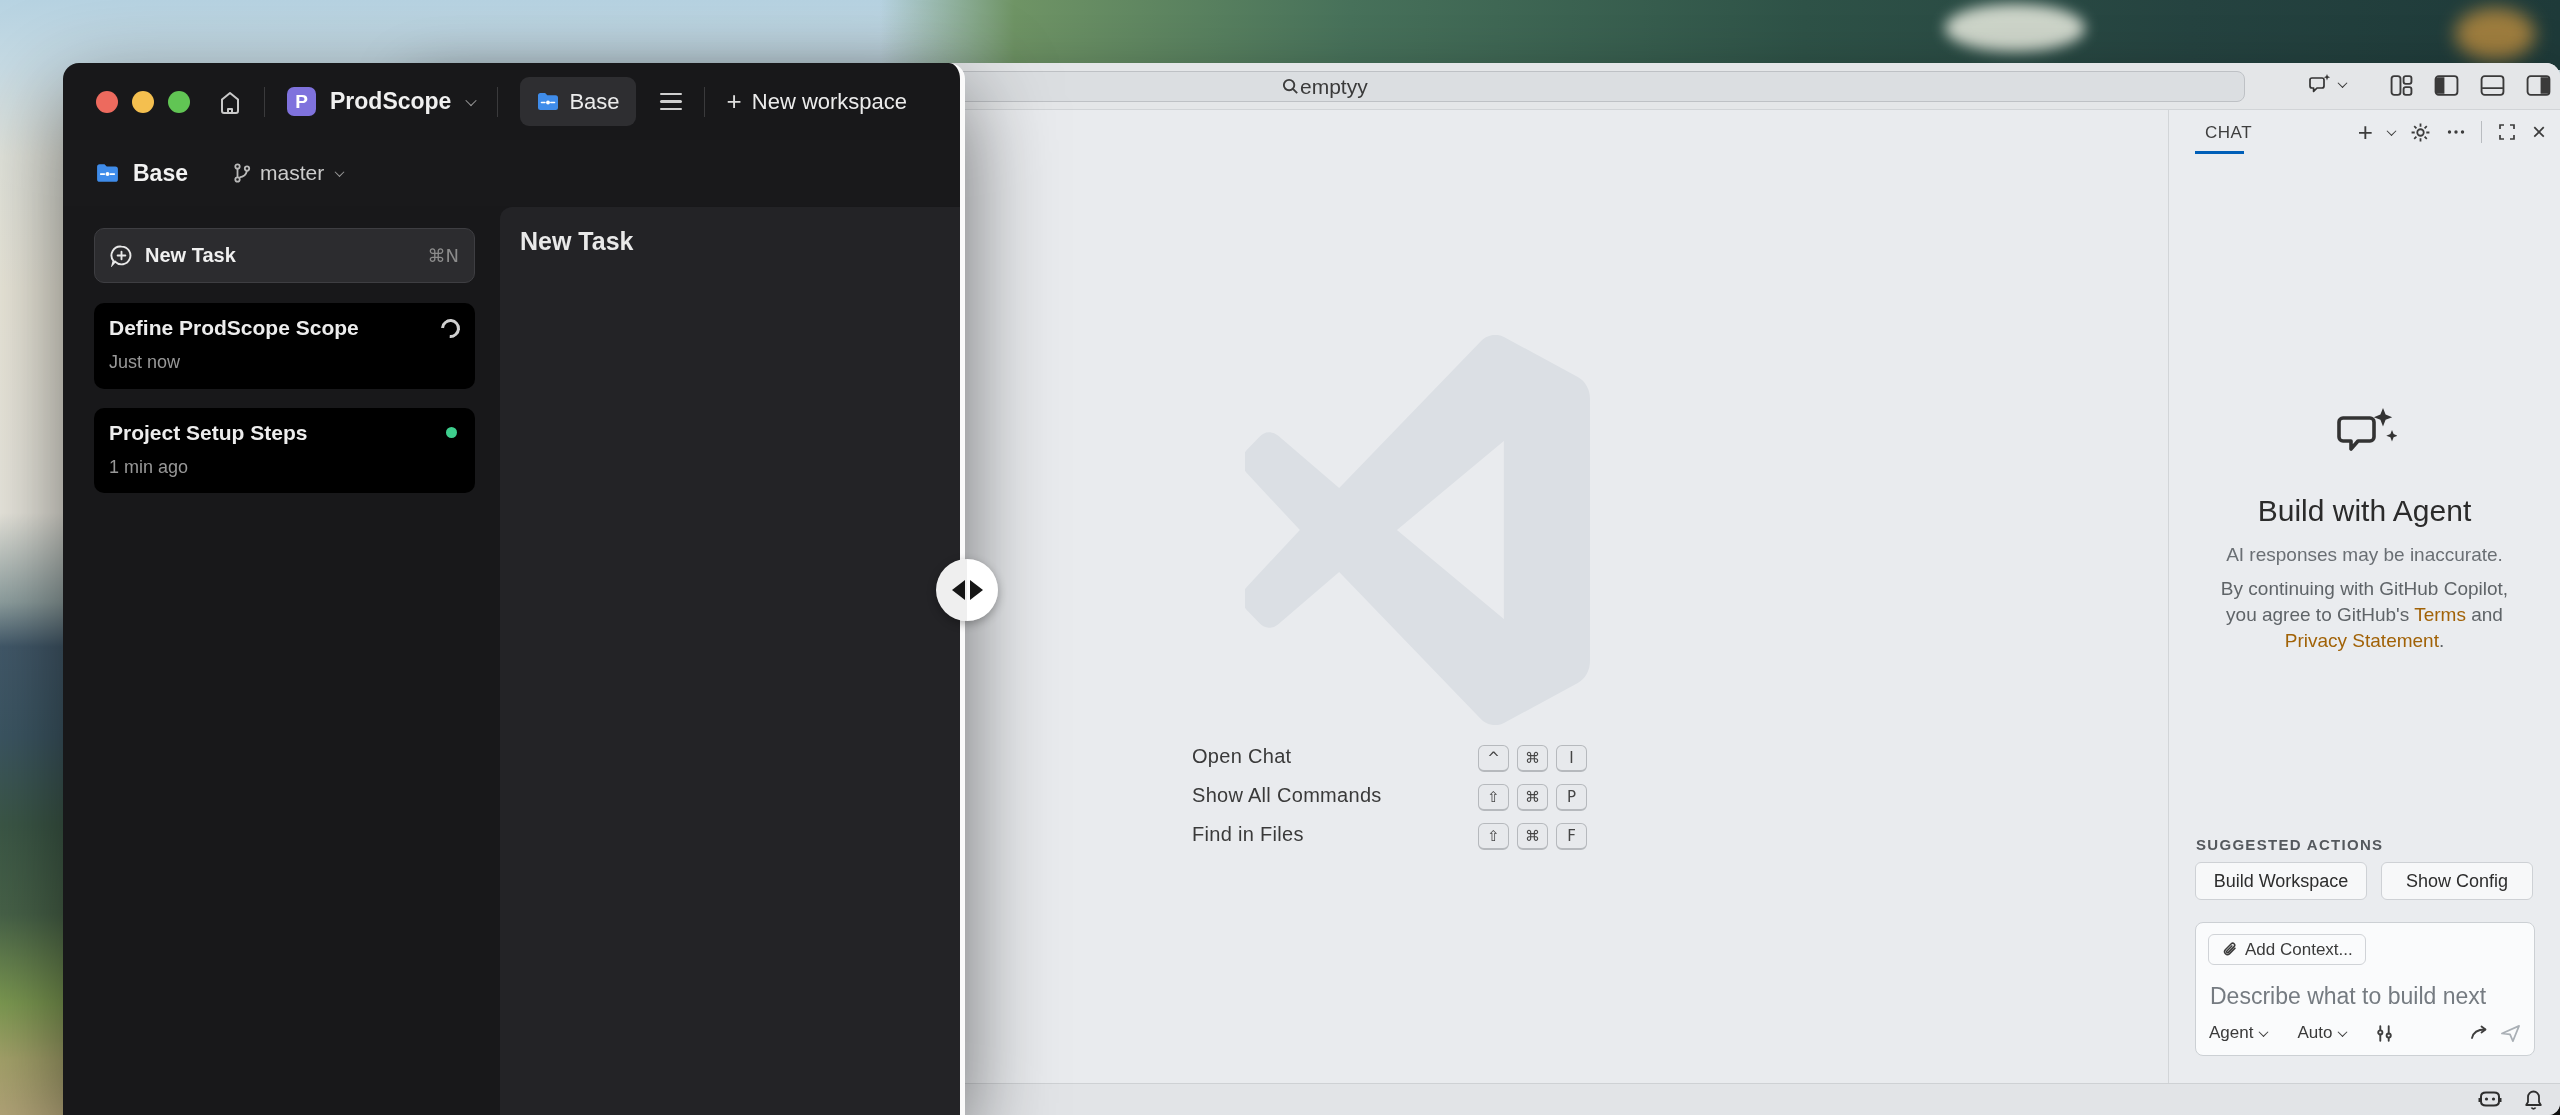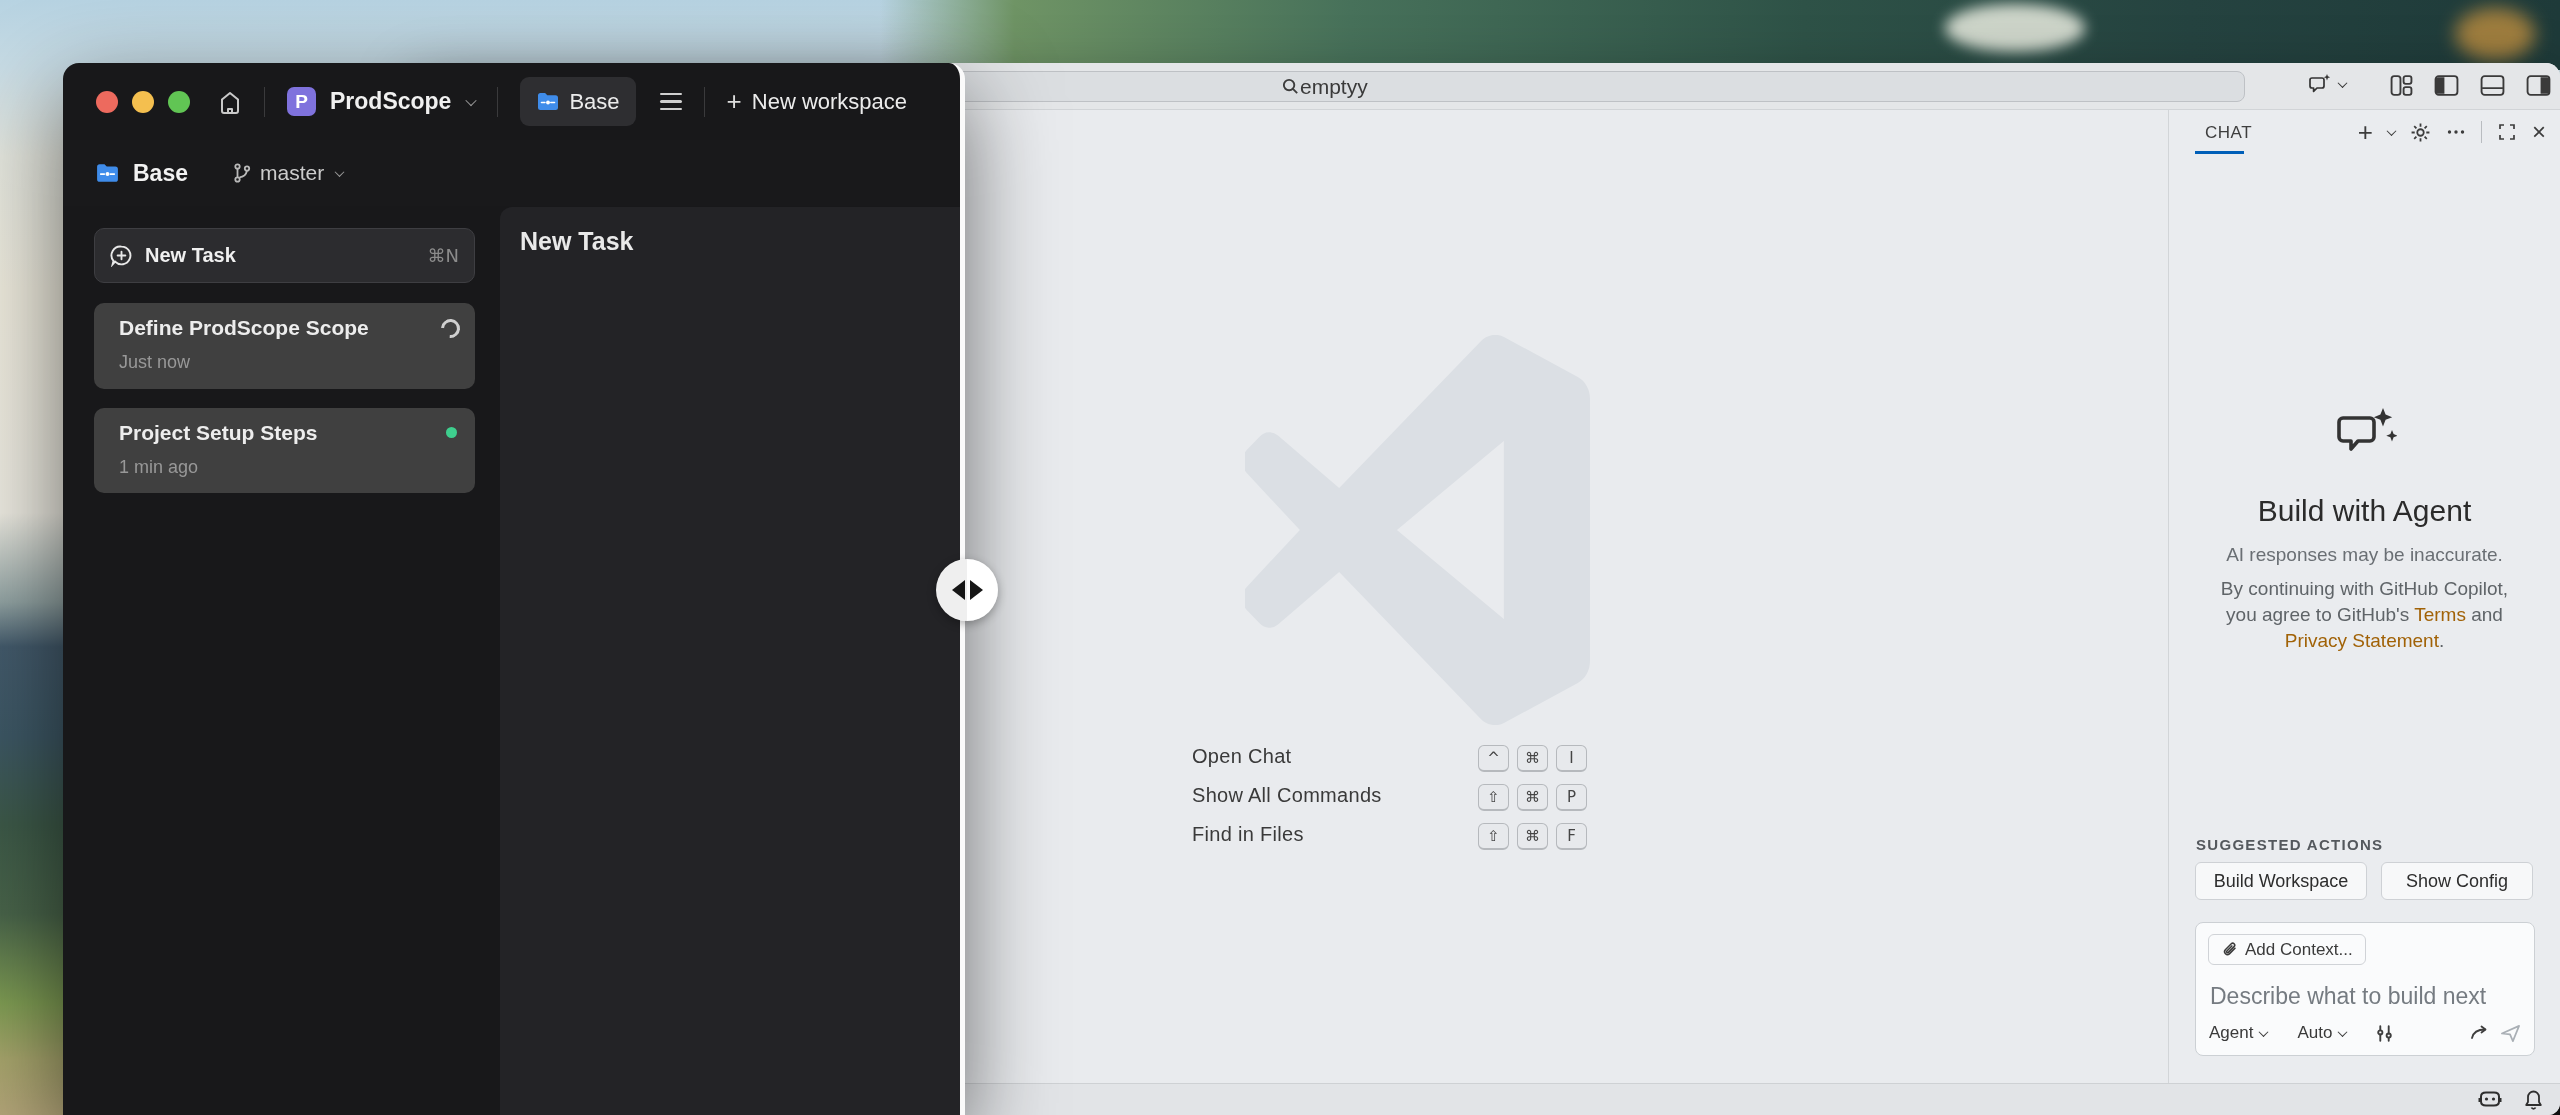--- a/index.html
+++ b/index.html
@@ -125,21 +125,21 @@
   .aw-row2 .branch { display:flex; align-items:center; gap:8px; margin-left:44px; color:#b9b9b9; }
   .aw-row2 .branch .bname { font-size:21px; color:#cccccc; }
   .aw-row2 .branch .chev { margin-left:4px; color:#9a9a9a; }
 
   .aw-sidebar-item { position:absolute; left:31px; width:381px; border-radius:10px; }
   .newtask-btn { top:165px; height:55px; background:#2c2c2f; border:1px solid #3e3e42;
     display:flex; align-items:center; padding:0 15px; }
   .newtask-btn .lbl { font-size:20px; font-weight:600; color:#f0f0f0; margin-left:12px; }
   .newtask-btn .kbd { margin-left:auto; font-family:"DejaVu Sans",sans-serif;
     font-size:18px; color:#8b8b8b; }
-  .taskcard { background:#404040; padding:13px 25px; }
+  .taskcard { background:#000000; padding:13px 15px; }
   .taskcard .title { font-size:21px; font-weight:600; color:#ededed; }
   .taskcard .time { font-size:18px; color:#989898; margin-top:12px; }
   .task1 { top:240px; height:86px; }
   .task2 { top:345px; height:85px; }
   .spinner { position:absolute; right:15px; top:16px; width:19px; height:19px; border-radius:50%;
     border:3px solid #cfcfcf; border-left-color:transparent; transform:rotate(-40deg); }
   .greendot { position:absolute; right:18px; top:19px; width:11px; height:11px; border-radius:50%; }
 
   .aw-main { position:absolute; left:437px; top:144px; right:0; bottom:0;
     background:#232326; border-radius:12px 0 0 0; }

